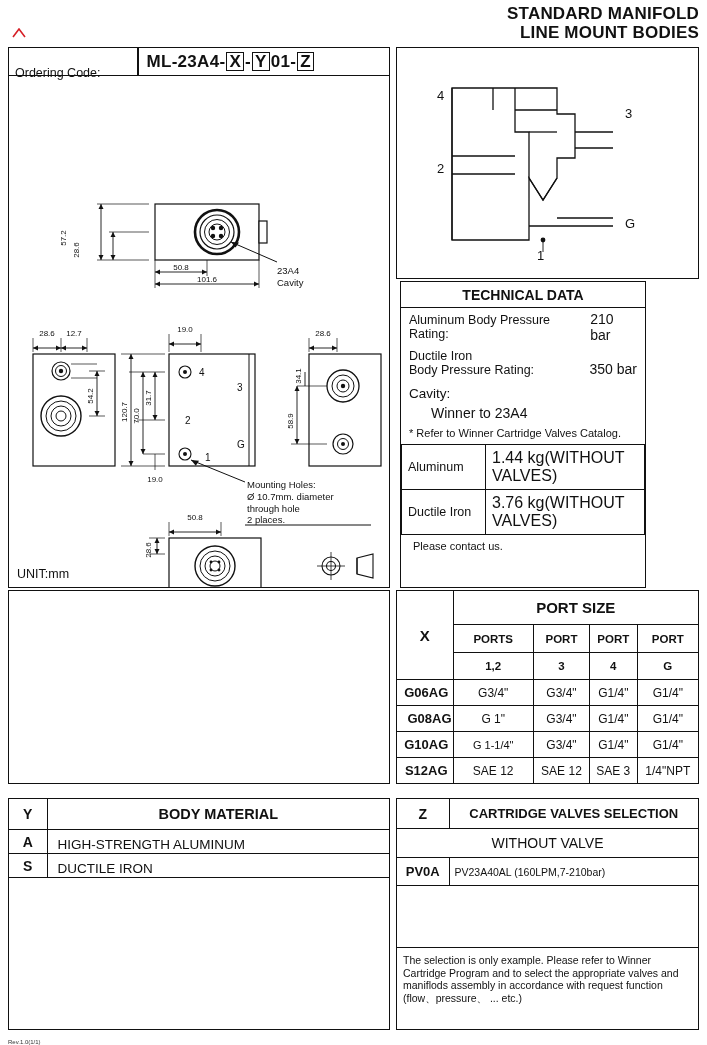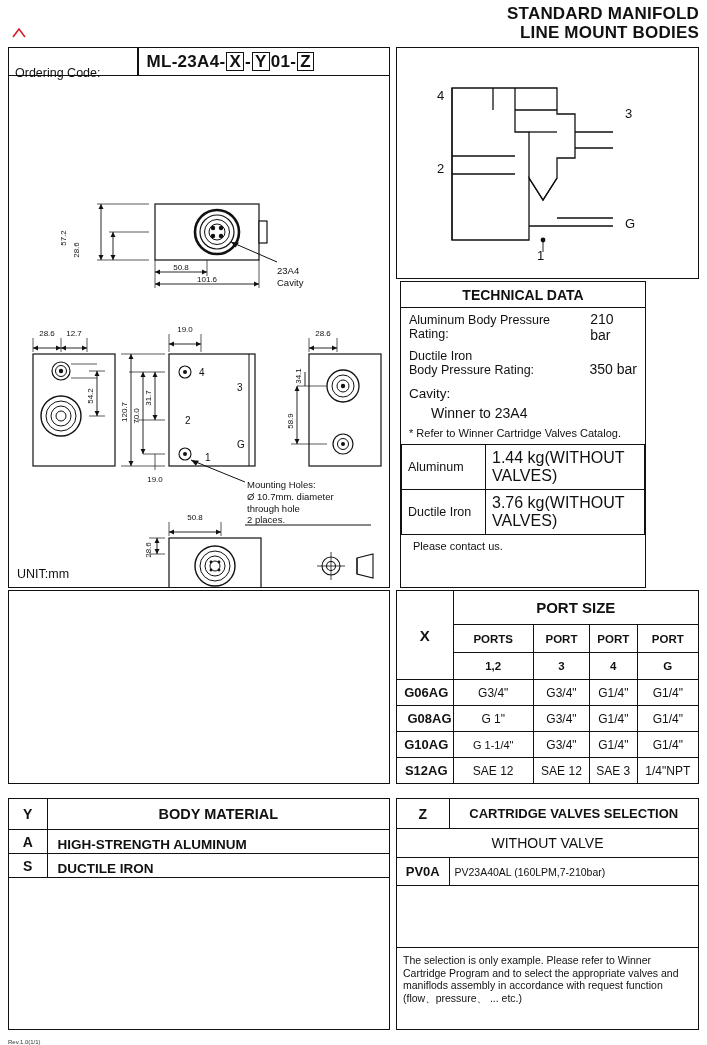--- a/index.html
+++ b/index.html
@@ -100,21 +100,21 @@
 
   
   .body-panel {
     position:absolute; left:8px; top:798px; width:382px; height:232px;
     border:1.5px solid #111;
   }
   .body-table { width:100%; border-collapse:collapse; }
   .body-table td { border:1.5px solid #111; }
   .bm-title { text-align:center; font-weight:bold; font-size:14.5px; padding:7px 0;margin-left:20px; }
   .bm-key { width:38px; text-align:center; font-weight:bold; font-size:14px; }
-  .bm-val { font-weight:bold; font-size:13.5px; padding:7px 0 1px 10px; }
+  .bm-val { font-weight:normal; font-size:13.5px; padding:7px 0 1px 10px; }
 
   
   .cart-panel {
     position:absolute; left:396px; top:798px; width:303px; height:232px;
     border:1.5px solid #111;
   }
   .cart-table { width:100%; border-collapse:collapse; }
   .cart-table td { border:1.5px solid #111; }
   .cv-title { text-align:center; font-weight:bold; font-size:13px; padding:7px 2px; }
   .cv-key { width:52px; text-align:center; font-weight:bold; font-size:14px; }

